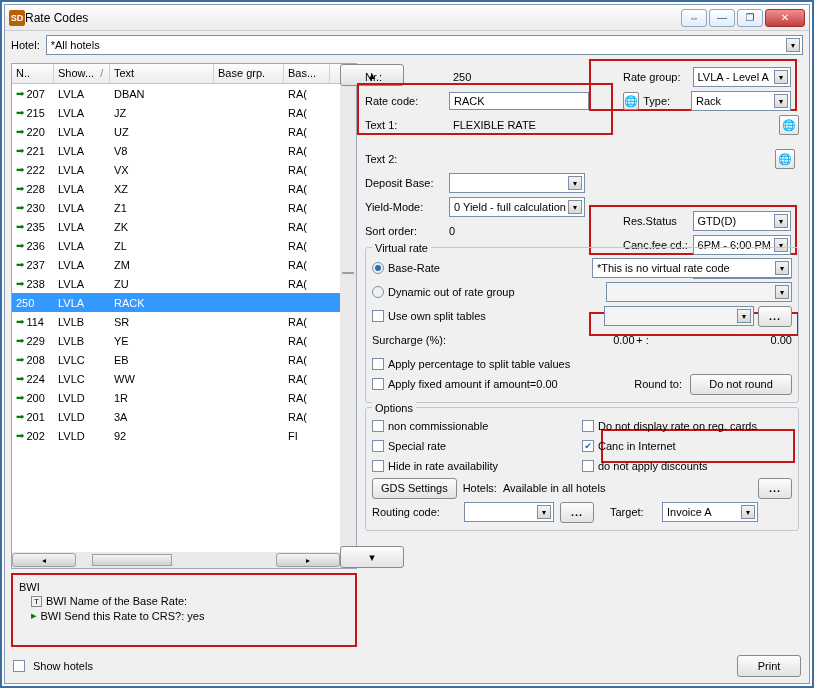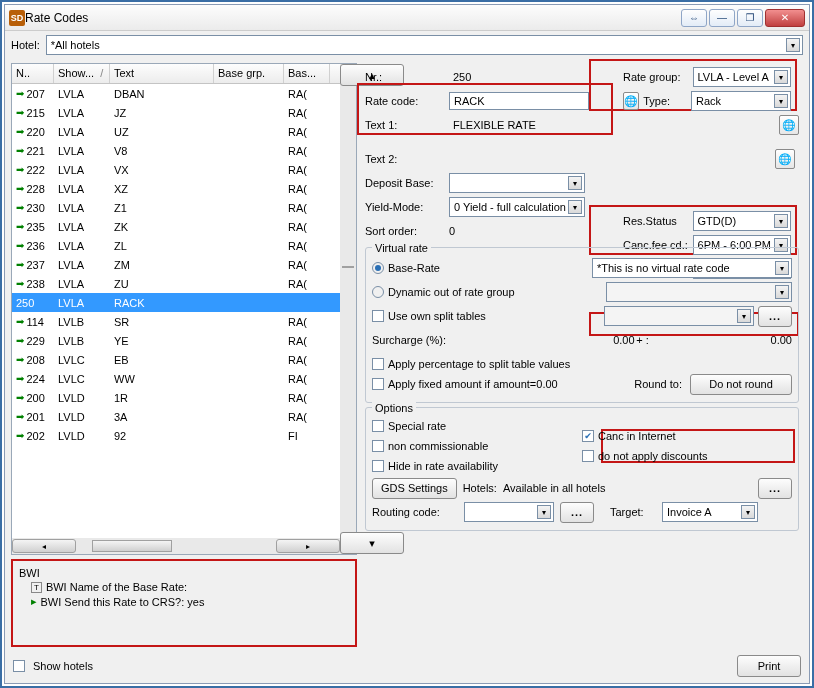--- a/index.html
+++ b/index.html
@@ -25,21 +25,21 @@
 .listbody { flex: 1; overflow: hidden; position: relative; }
 .row { display: flex; height: 19px; align-items: center; }
 .row.sel { background: #3399ff; color: #fff; }
 .row > div { padding: 1px 4px; overflow: hidden; white-space: nowrap; }
 .row .nr { display: flex; align-items: center; gap: 2px; }
 .greenarrow { color: #008000; font-size: 10px; }
 .c-nr { width: 42px; } .c-rate { width: 56px; } .c-text { width: 104px; } .c-base { width: 70px; } .c-bas { width: 46px; } 
 .scrollh { height: 16px; background: #e9e9e9; display: flex; align-items: center; }
 .scrollh .thumb { width: 80px; height: 12px; background: linear-gradient(#f4f4f4,#d0d0d0); border: 1px solid #a0a0a0; margin-left: 16px; }
 .scrollh .btn, .scrollv .btn { width: 14px; height: 14px; border:1px solid #a0a0a0; background: linear-gradient(#f4f4f4,#d0d0d0); display:flex;align-items:center;justify-content:center;font-size:8px; }
-.bwi-box { border: 2px solid #c41616; margin-top: 4px; padding: 4px 6px 14px 6px; height: 88px; }
+.bwi-box { border: 2px solid #c41616; margin-top: 4px; padding: 4px 6px 14px 6px; height: 74px; }
 .bwi-box .line { display: flex; align-items: center; gap: 4px; margin: 2px 0; }
 .rightpanel { flex: 1; position: relative; padding: 2px 4px; }
 .form-row { display: flex; align-items: center; height: 24px; }
 .form-row .flabel { width: 84px; }
 .input { height: 18px; border: 1px solid #7a8fa6; background: #fff; padding: 1px 4px; display: flex; align-items: center; }
 .redbox { position: absolute; border: 2px solid #c41616; pointer-events: none; }
 .btn2 { height: 21px; border: 1px solid #8a8a8a; background: linear-gradient(#fdfdfd,#e2e2e2); border-radius: 3px; padding: 0 8px; display: inline-flex; align-items: center; cursor: pointer; }
 .btn3 { height: 21px; border: 1px solid #8a8a8a; background: linear-gradient(#fdfdfd,#e2e2e2); border-radius: 3px; width: 34px; display: inline-flex; align-items: center; justify-content: center; font-weight: bold; letter-spacing: 1px; cursor:pointer; }
 .globe { width: 20px; height: 20px; border: 1px solid #8a8a8a; border-radius: 2px; background: linear-gradient(#fff,#e6e6e6); display: flex; align-items: center; justify-content: center; color: #1a5fb0; }
 .checkbox { width: 12px; height: 12px; border: 1px solid #7a8fa6; background: #fff; display: inline-flex; align-items: center; justify-content: center; margin-right: 4px; font-size: 9px; color: #2a6fb5; }
@@ -472,32 +472,36 @@
         </div>
       </div>
 
       <div class="fieldset">
         <span class="legend">Options</span>
         <div class="content">
           <div class="flex" style="justify-content:space-between">
             <div style="width:50%">
               <div class="form-row" style="height:20px">
                     <span class="checkbox"></span>
-                    <span>Special rate</span>
+                    <span>non commissionable</span>
                   </div>
               <div class="form-row" style="height:20px">
                     <span class="checkbox"></span>
-                    <span>non commissionable</span>
+                    <span>Special rate</span>
                   </div>
               <div class="form-row" style="height:20px">
                     <span class="checkbox"></span>
                     <span>Hide in rate availability</span>
                   </div>
             </div>
             <div style="width:50%">
+              <div class="form-row" style="height:20px">
+                    <span class="checkbox"></span>
+                    <span>Do not display rate on reg. cards</span>
+                  </div>
               <div class="form-row" style="height:20px">
                     <span class="checkbox">✔</span>
                     <span>Canc in Internet</span>
                   </div>
               <div class="form-row" style="height:20px">
                     <span class="checkbox"></span>
                     <span>do not apply discounts</span>
                   </div>
             </div>
           </div>

